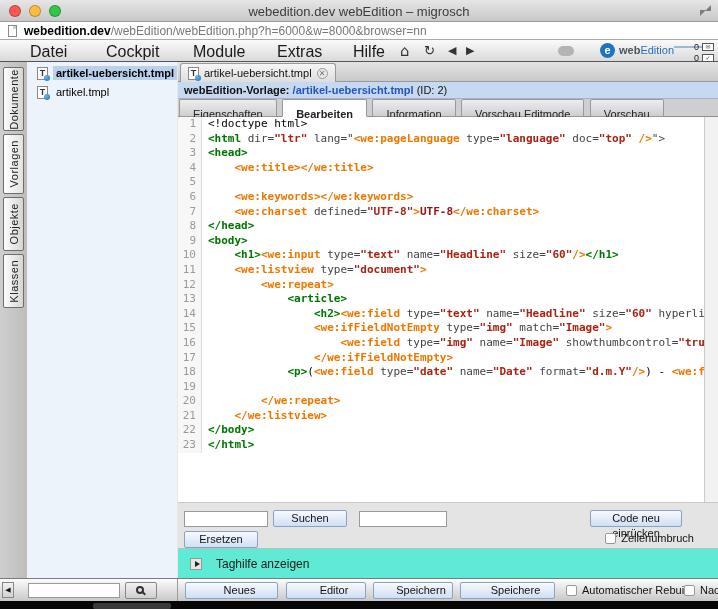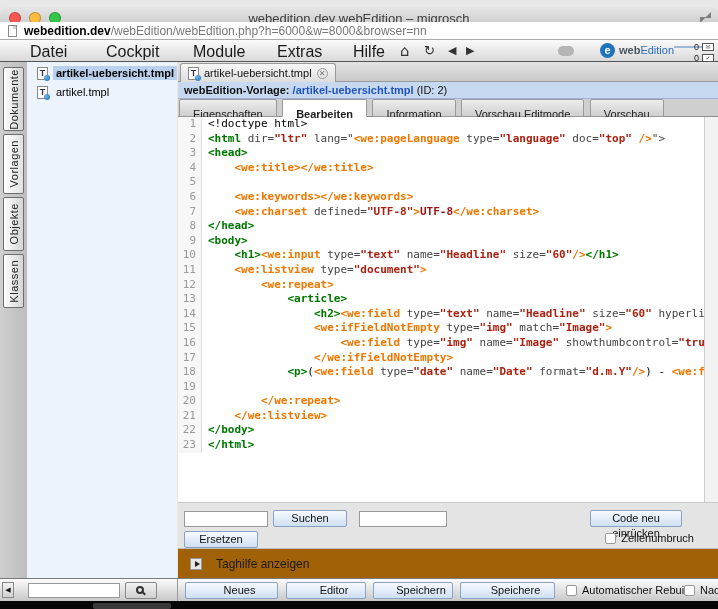--- a/index.html
+++ b/index.html
@@ -1,21 +1,21 @@
 <!DOCTYPE html>
 <html><head>
 <meta charset="utf-8">
 <style>
   * { margin:0; padding:0; box-sizing:border-box; }
   html,body { width:718px; height:609px; }
   body { font-family:"Liberation Sans", sans-serif; background:#000; overflow:hidden; }
   .window { position:relative; width:718px; height:609px; background:#e8e8e8; overflow:hidden; }
 
   
-  .titlebar { position:absolute; top:7px; left:0; width:718px; height:22px;
+  .titlebar { position:absolute; top:0; left:0; width:718px; height:22px;
     background:linear-gradient(#e6e6e6,#c8c8c8); border-bottom:1px solid #9a9a9a;
     border-radius:5px 5px 0 0; }
   .traffic { position:absolute; top:5px; left:9px; display:flex; gap:8px; }
   .light { width:12px; height:12px; border-radius:50%; border:1px solid rgba(0,0,0,.25); }
   .light.red { background:#fc5753; } .light.yellow { background:#fdbc40; } .light.green { background:#33c748; }
   .wtitle { position:absolute; top:4px; left:0; width:100%; text-align:center;
     font-size:13px; color:#3c3c3c; }
   .fsicon { position:absolute; top:5px; right:7px; width:11px; height:11px; }
   .fsicon::before { content:""; position:absolute; top:0; right:0; border-left:6px solid transparent; border-top:6px solid #7d7d7d; transform:rotate(90deg); }
   .fsicon::after { content:""; position:absolute; bottom:0; left:0; border-right:6px solid transparent; border-bottom:6px solid #7d7d7d; transform:rotate(90deg); }
@@ -109,21 +109,21 @@
     background:linear-gradient(#f7faff,#cfdff3); border:1px solid #8ba3c2; border-radius:2px; cursor:default; }
   .find-input { top:8px; left:6px; width:84px; }
   .suchen-btn { top:7px; left:95px; width:74px; }
   .replace-input { top:8px; left:181px; width:88px; }
   .reindent-btn { top:7px; right:36px; width:92px; }
   .ersetzen-btn { top:28px; left:6px; width:74px; }
   .wrapbox { position:absolute; top:29px; right:24px; display:flex; align-items:center; gap:5px; font-size:11px; color:#111; }
   .checkbox { width:11px; height:11px; background:#fff; border:1px solid #999; border-radius:2px; }
 
   
-  .taghelp { position:absolute; top:486px; left:0; width:540px; height:30px; background:#a16207; border-top:1px solid #bdbdbd; }
+  .taghelp { position:absolute; top:486px; left:0; width:540px; height:30px; background:#5eead4; border-top:1px solid #bdbdbd; }
   .disclosure { position:absolute; top:9px; left:12px; width:12px; height:12px; background:#e6e6e6; border:1px solid #999;
     display:flex; align-items:center; justify-content:center; cursor:default; }
   .disclosure::after { content:""; border-left:5px solid #222; border-top:3px solid transparent; border-bottom:3px solid transparent; margin-left:2px; }
   .taghelp-label { position:absolute; top:8px; left:38px; font-size:12px; color:#1a1a1a; }
 
   
   .bottombar { position:absolute; top:578px; left:0; width:718px; height:23px;
     background:linear-gradient(#fcfcfc,#c8c8c8); border-top:1px solid #7a7a7a; }
   .collapse-btn { position:absolute; top:3px; left:2px; width:12px; height:16px;
     background:linear-gradient(#f2f2f2,#d2d2d2); border:1px solid #888; font-size:7px; color:#111; line-height:14px; text-align:center; }

